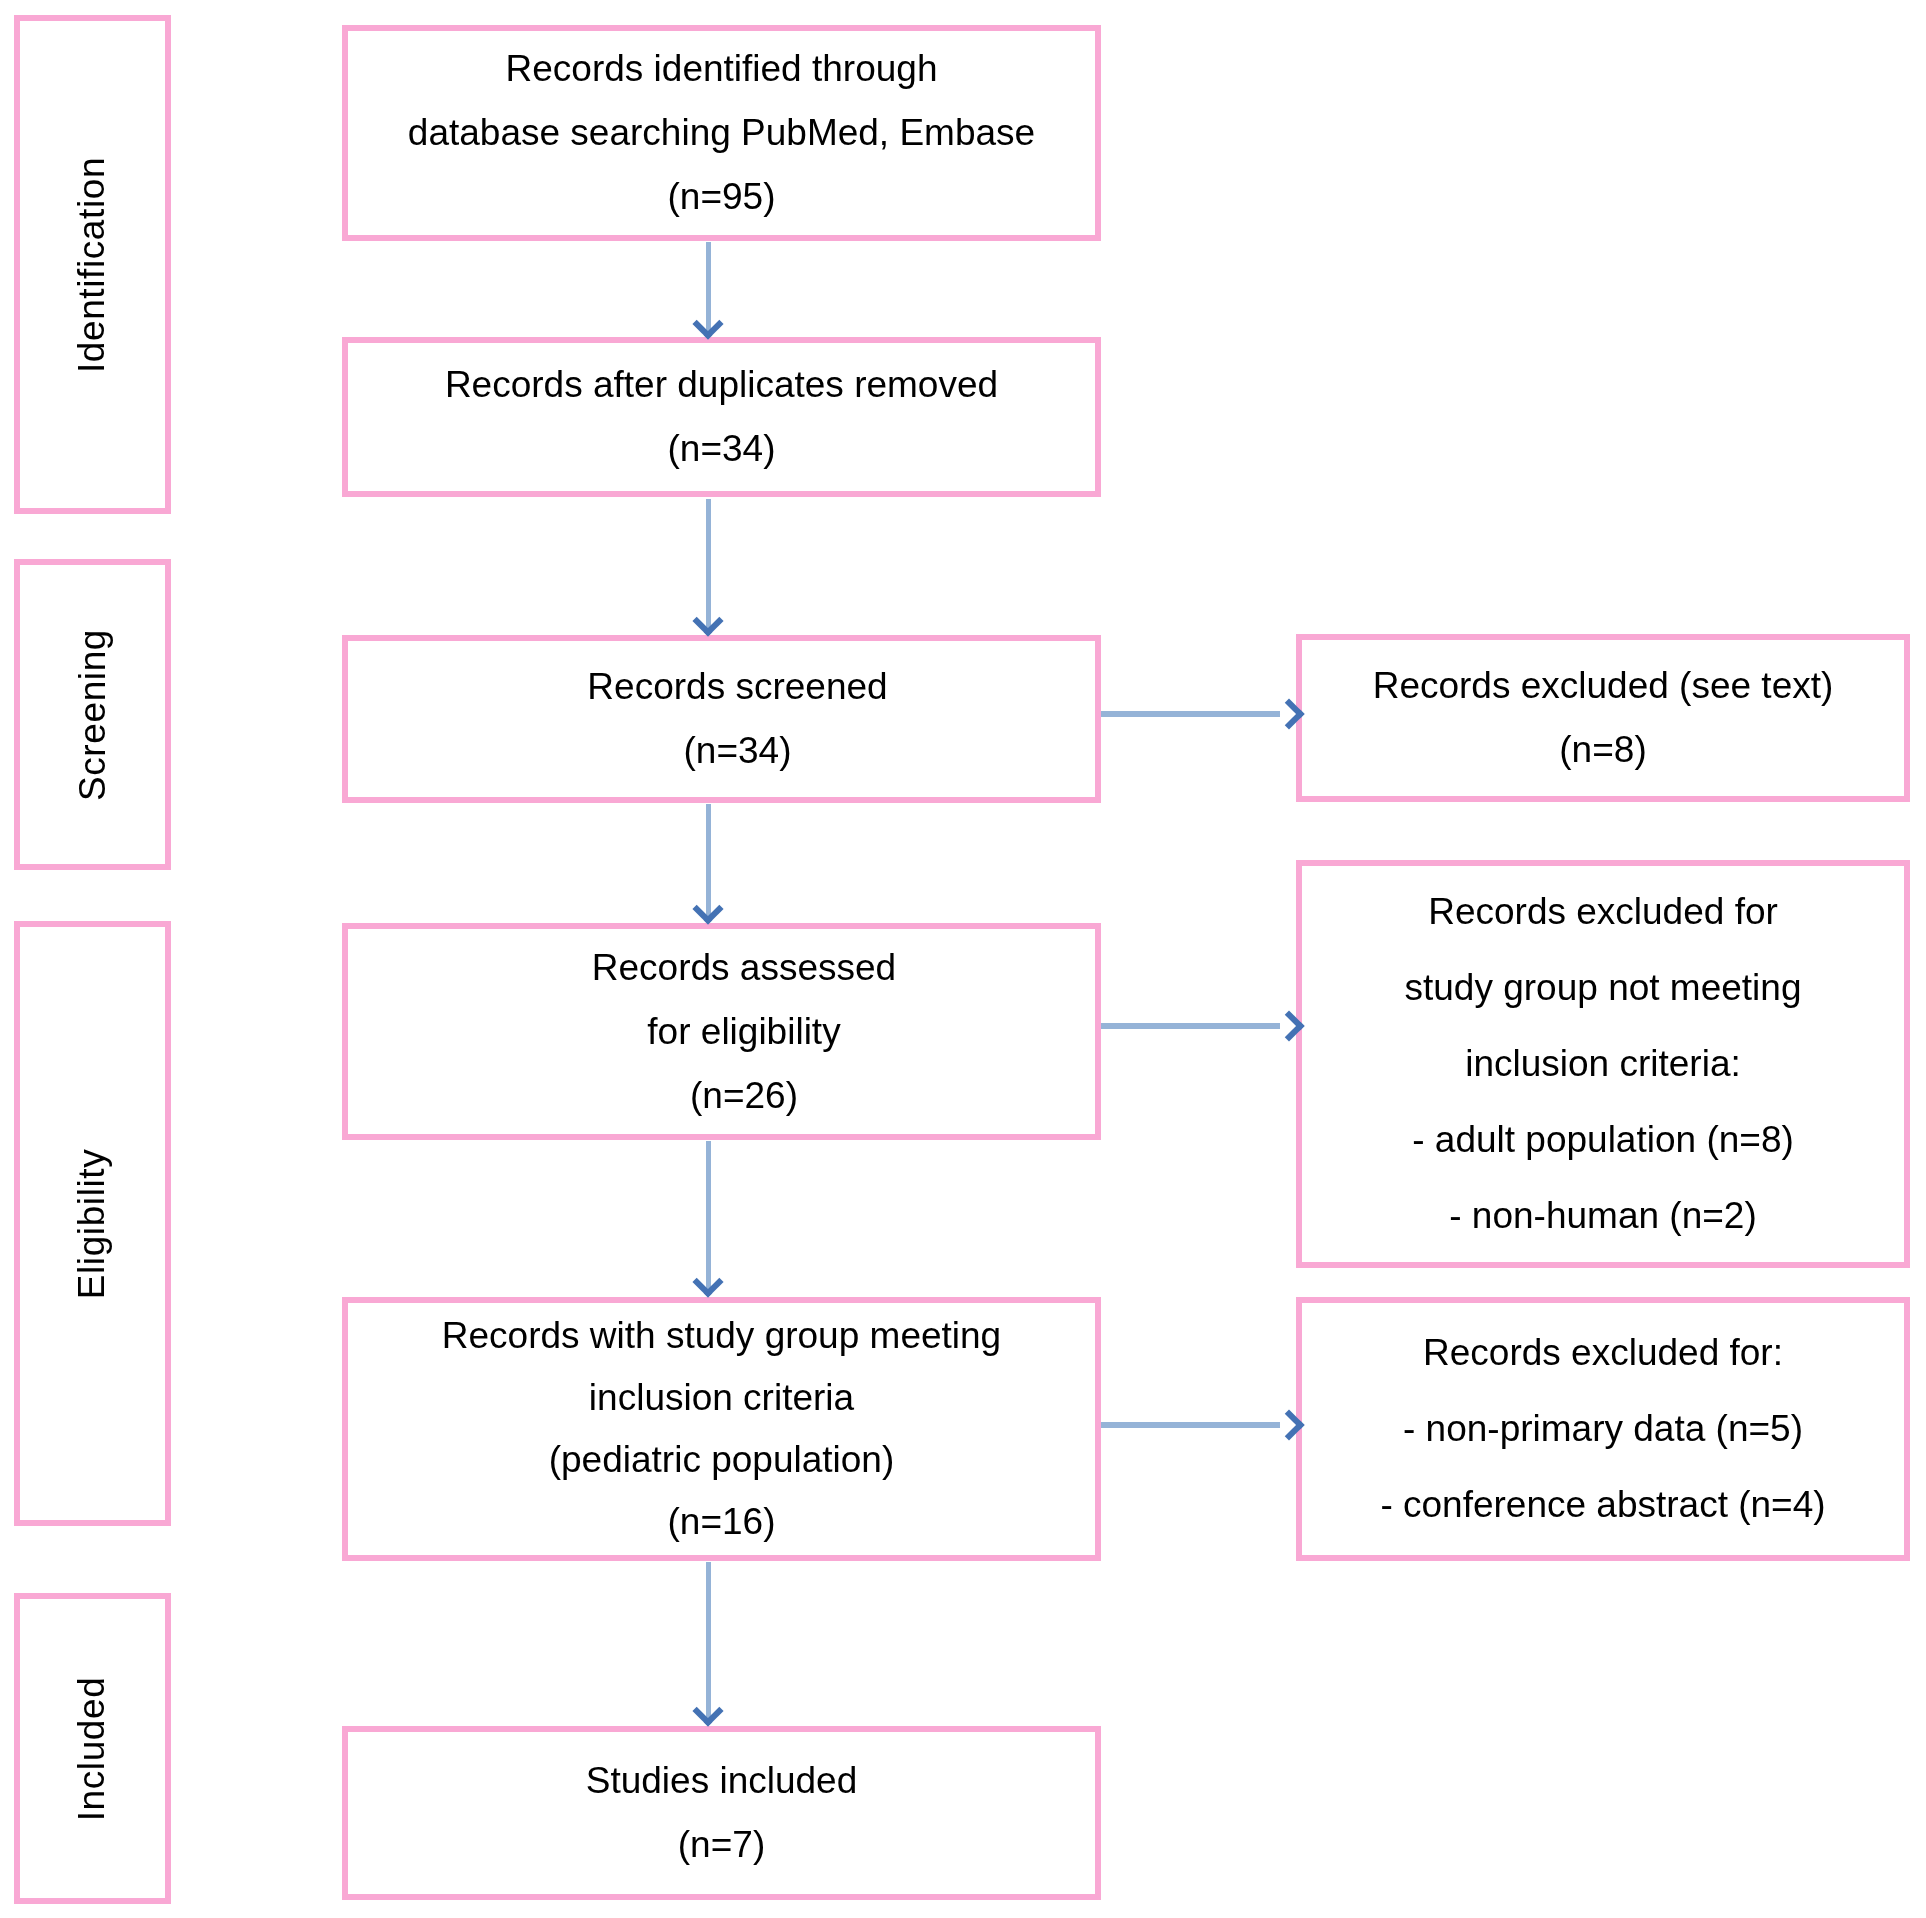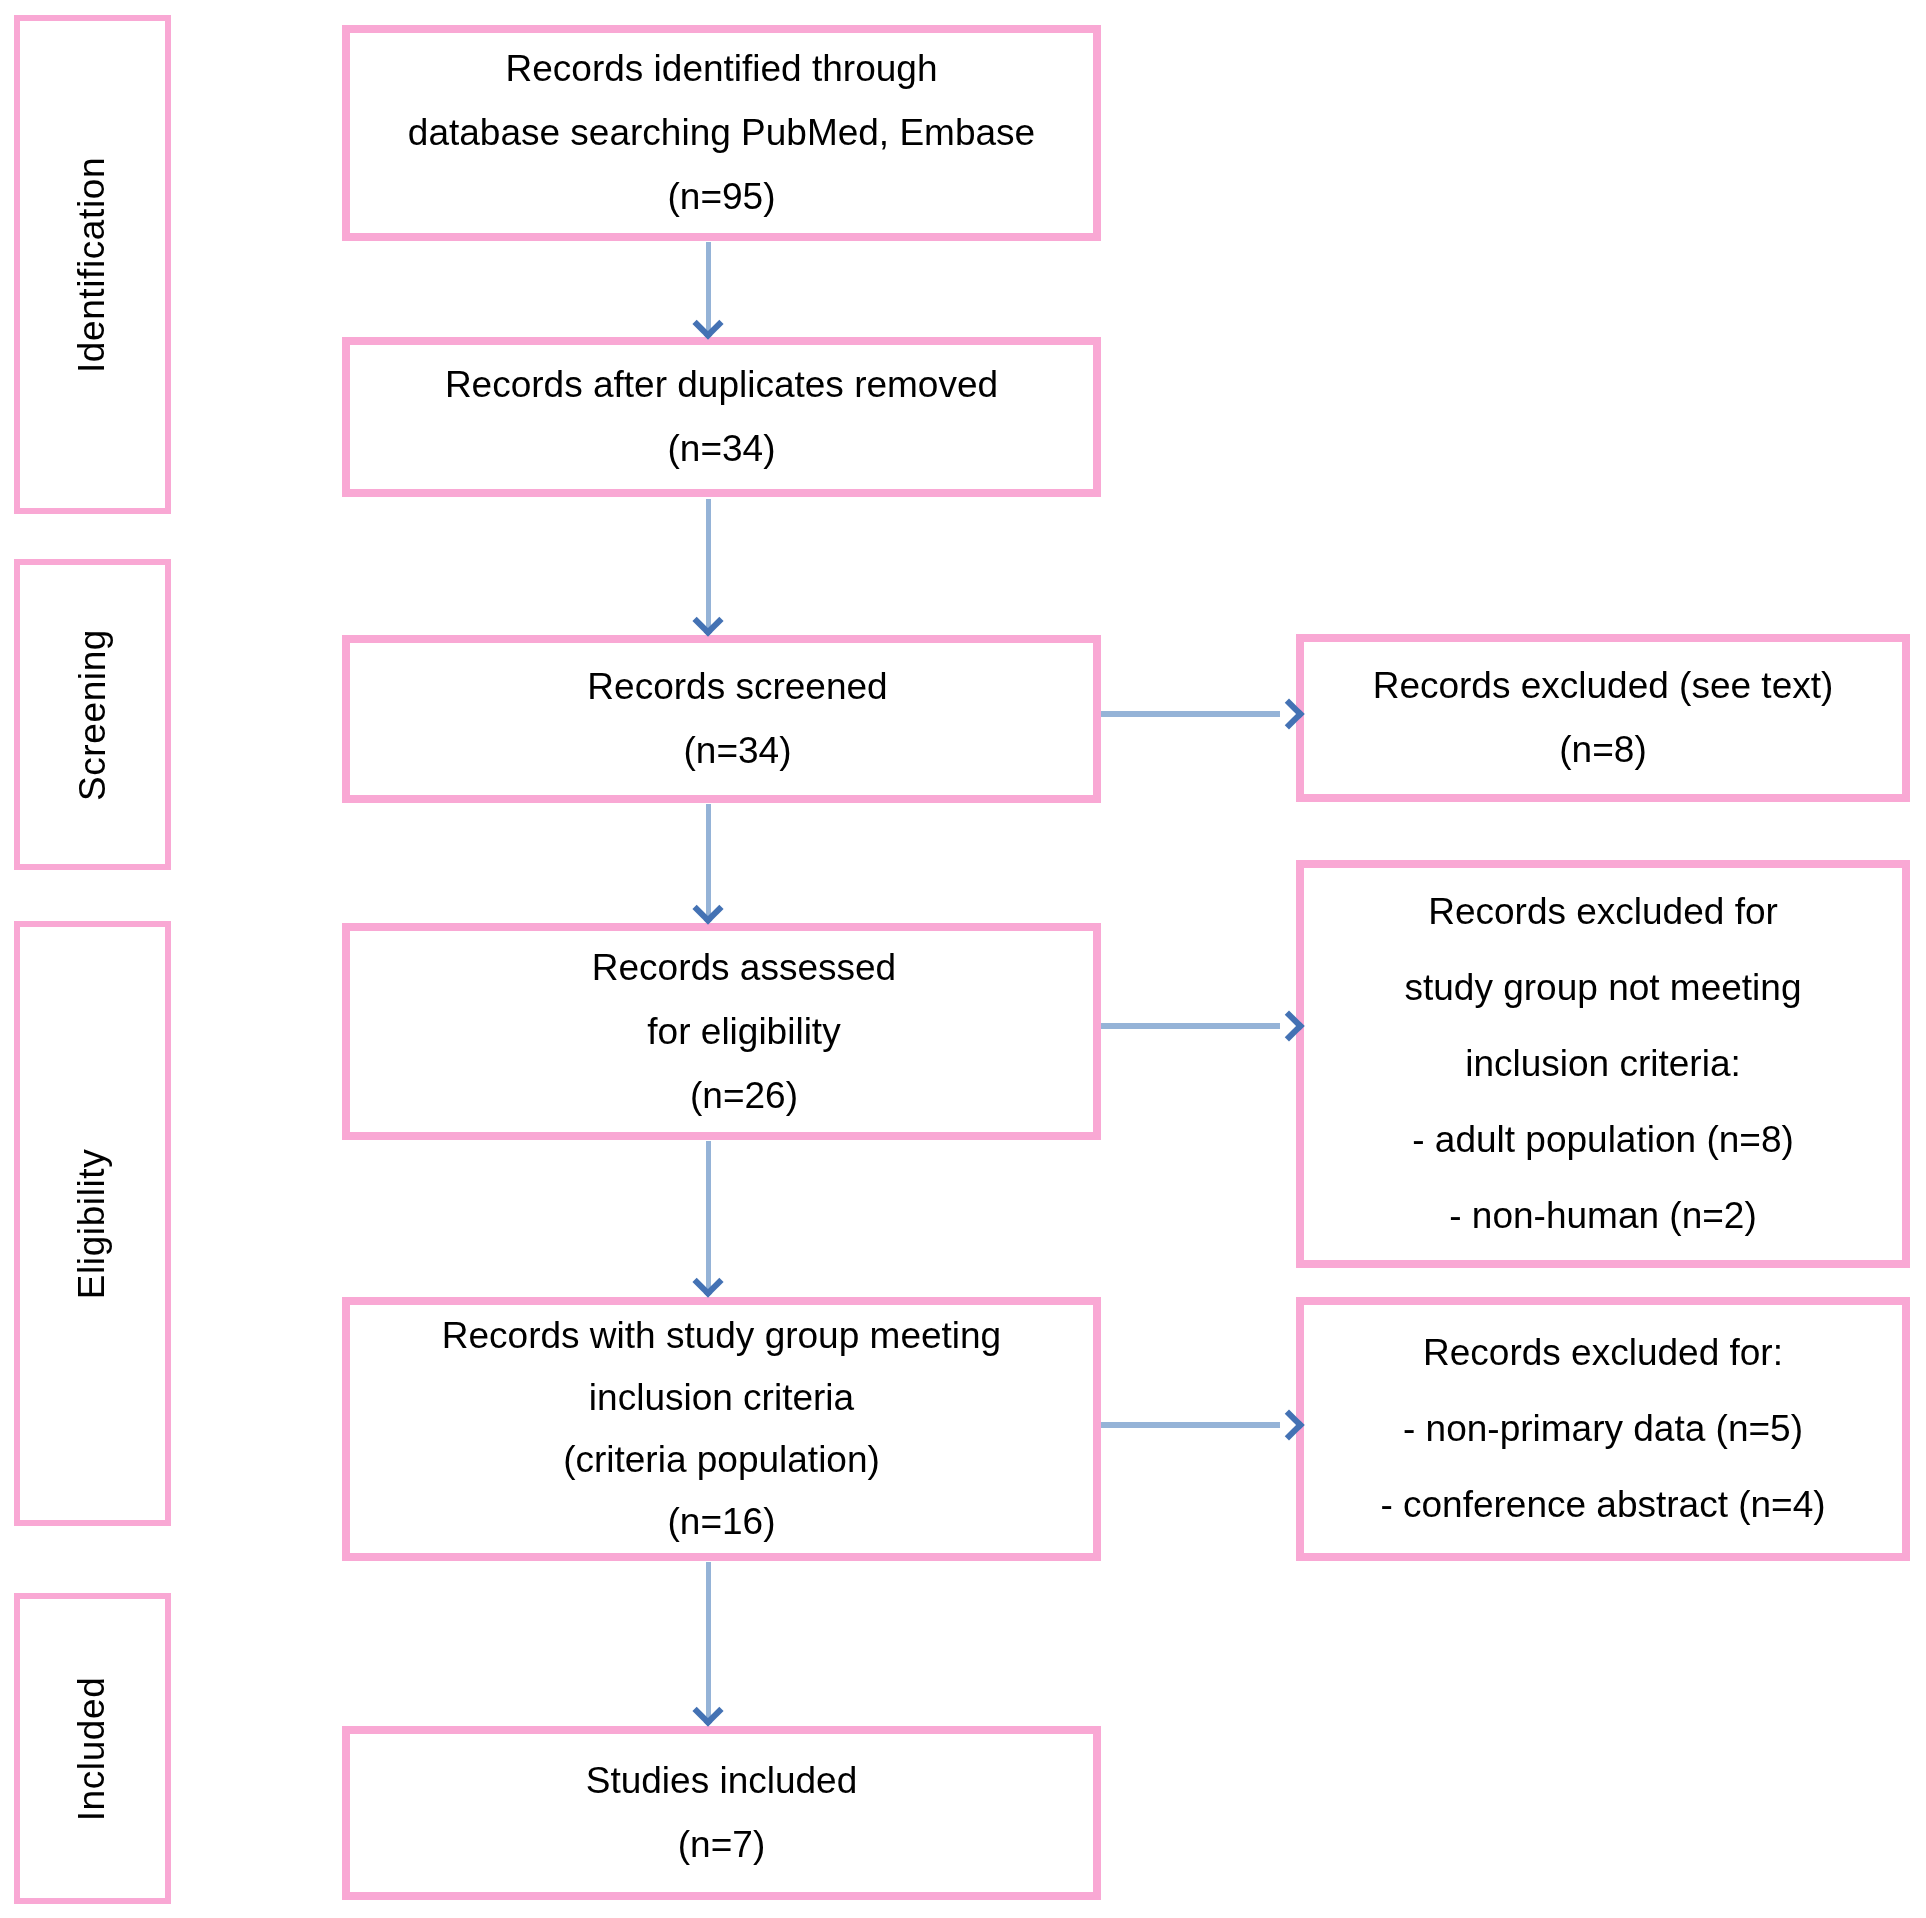--- a/index.html
+++ b/index.html
@@ -9,21 +9,21 @@
     font-family: "Liberation Sans", sans-serif;
     color: #000000;
     overflow: hidden;
   }
   .canvas { position: relative; width: 1926px; height: 1918px; background: #ffffff; }
 
   
   .box {
     position: absolute;
     background: #ffffff;
-    border: 8px solid #f9a8d4;
+    border: 6px solid #f9a8d4;
     display: flex;
     flex-direction: column;
     align-items: center;
     justify-content: center;
     text-align: center;
     font-size: 37px;
     line-height: 64px;
   }
   .box.stage { border-width: 6.2px; }
   .box .line { width: 100%; white-space: nowrap; }
@@ -101,21 +101,21 @@
 
   <div class="box" style="left:342px; top:923px; width:759px; height:217px;padding-left:45px;">
     <div class="line">Records assessed</div>
     <div class="line">for eligibility</div>
     <div class="line">(n=26)</div>
   </div>
 
   <div class="box lh-tight" style="left:342px; top:1297px; width:759px; height:264px;">
     <div class="line">Records with study group meeting</div>
     <div class="line">inclusion criteria</div>
-    <div class="line">(criteria population)</div>
+    <div class="line">(pediatric population)</div>
     <div class="line">(n=16)</div>
   </div>
 
   <div class="box" style="left:342px; top:1726px; width:759px; height:174px;">
     <div class="line">Studies included</div>
     <div class="line">(n=7)</div>
   </div>
 
   <div class="box" style="left:1296px; top:634px; width:614px; height:168px;">
     <div class="line">Records excluded (see text)</div>

